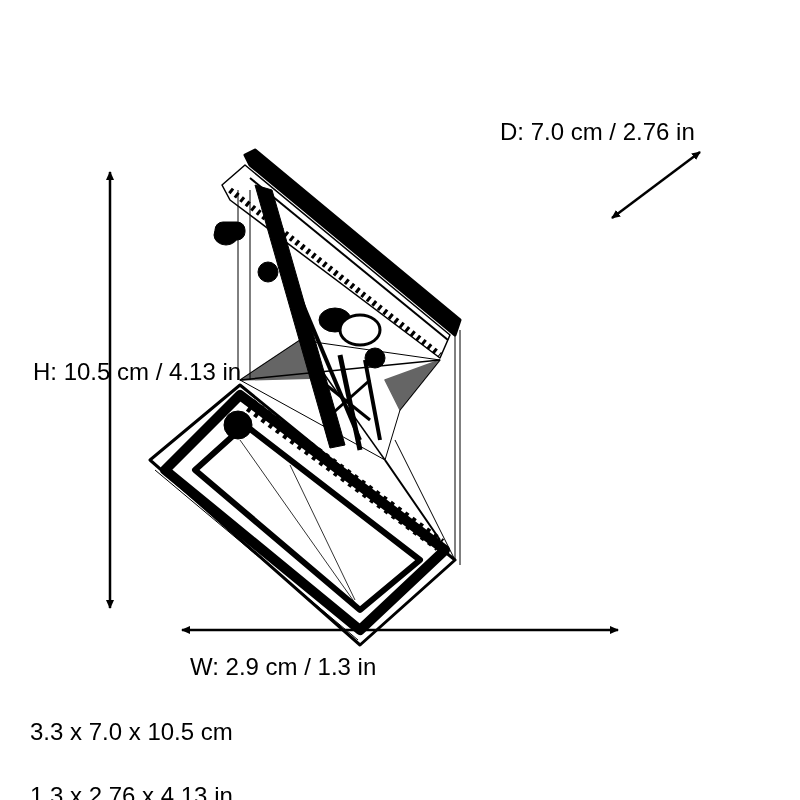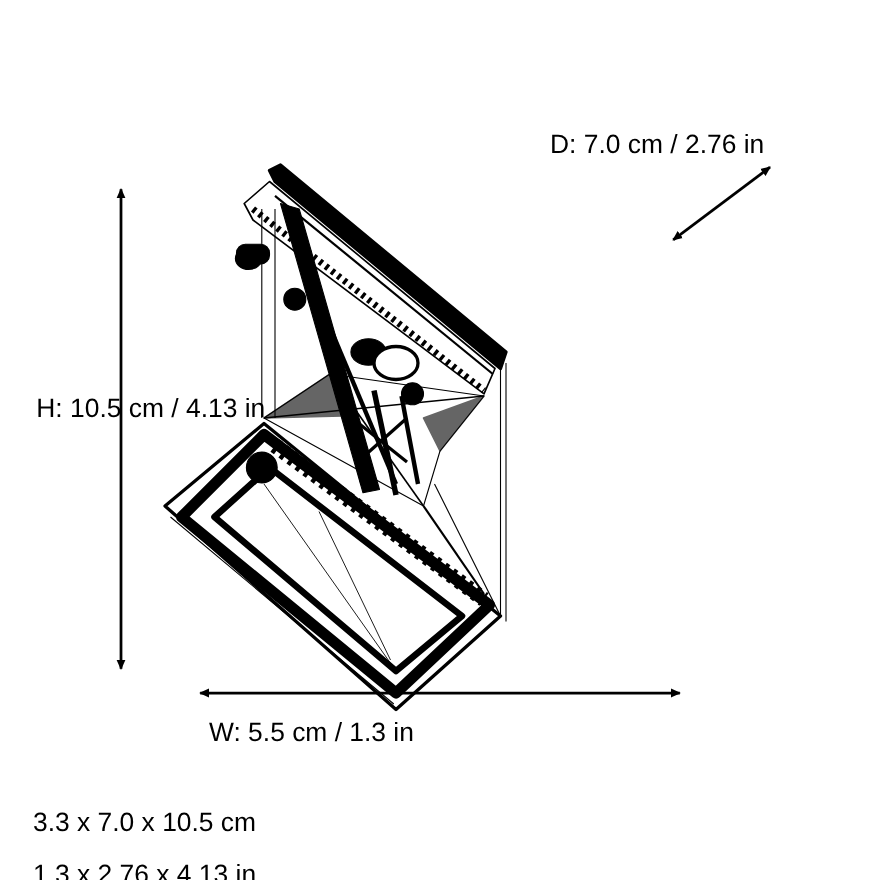--- a/index.html
+++ b/index.html
@@ -77,15 +77,15 @@
     </g>
   </g>
 
   <line x1="110" y1="172" x2="110" y2="608" stroke="#000" stroke-width="2.5" marker-start="url(#ah)" marker-end="url(#ah)"></line>
   <line x1="182" y1="630" x2="618" y2="630" stroke="#000" stroke-width="2.5" marker-start="url(#ah)" marker-end="url(#ah)"></line>
   <line x1="612" y1="218" x2="700" y2="152" stroke="#000" stroke-width="2.5" marker-start="url(#ah)" marker-end="url(#ah)"></line>
 </svg>
 
 <div class="label" style="left:500px; top:122px;">D: 7.0 cm / 2.76 in</div>
 <div class="label" style="left:20px; top:362px;margin-left:13px;">H: 10.5 cm / 4.13 in</div>
-<div class="label" style="left:190px; top:657px;">W: 5.5 cm / 1.3 in</div>
-<div class="label" style="left:30px; top:722px;margin-top:16px;">3.3 x 7.0 x 10.5 cm</div>
+<div class="label" style="left:190px; top:657px;">W: 2.9 cm / 1.3 in</div>
+<div class="label" style="left:30px; top:722px;">3.3 x 7.0 x 10.5 cm</div>
 <div class="label" style="left:30px; top:762px;margin-top:24px;">1.3 x 2.76 x 4.13 in</div>
 
 </body></html>

